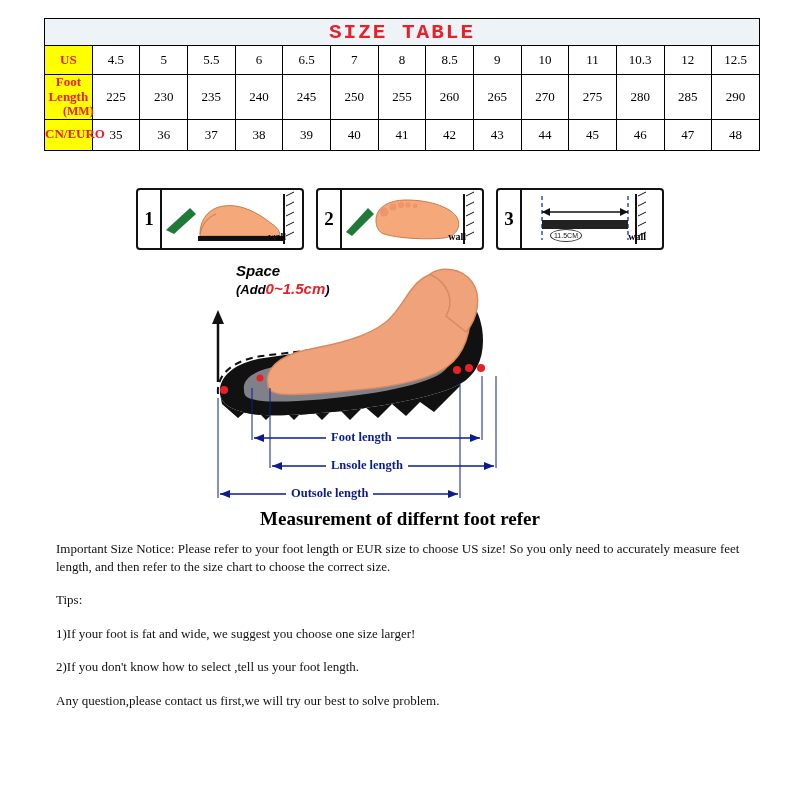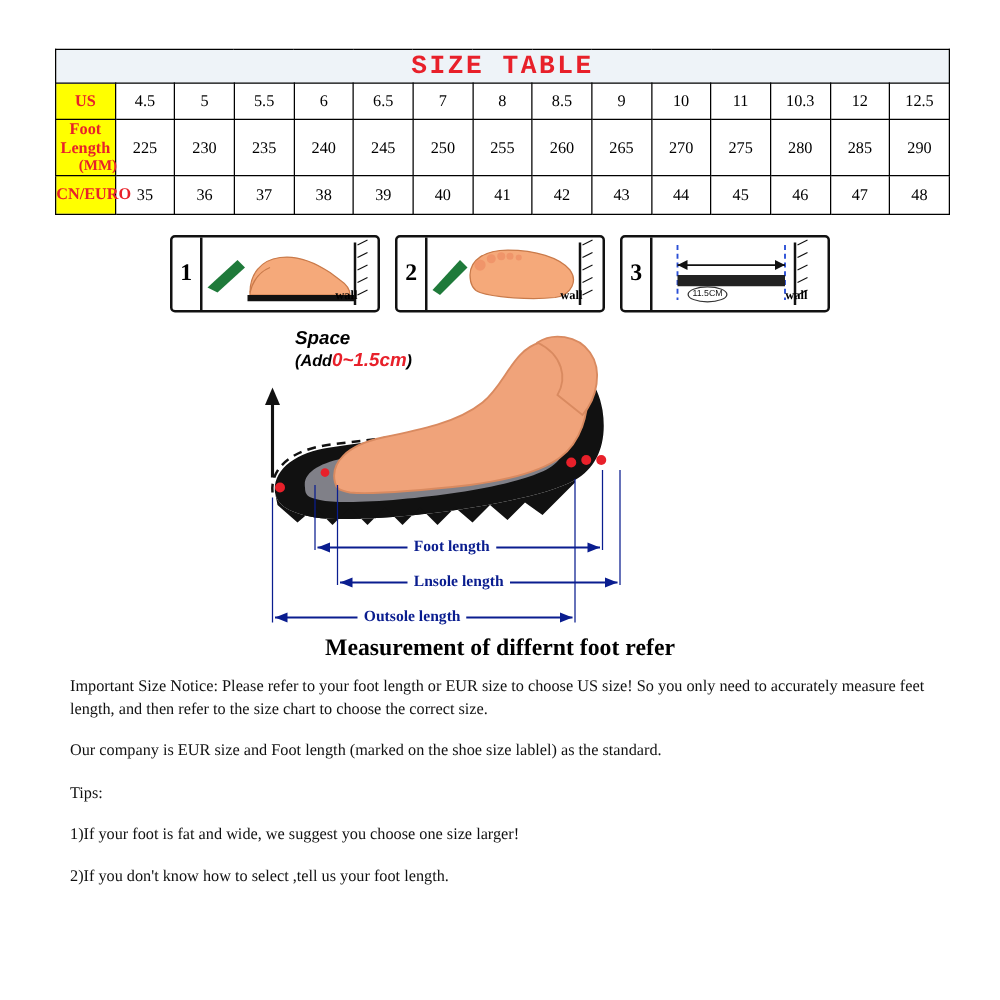--- a/index.html
+++ b/index.html
@@ -13,21 +13,21 @@
     font-family: "Liberation Sans", sans-serif;
     color: #000;
     overflow: hidden;
     position: relative;
   }
 
   
   .size-table-wrap {
     position: absolute;
     left: 44px;
-    top: 39px;
+    top: 18px;
     width: 576px;
   }
   table.size-table {
     border-collapse: collapse;
     width: 716px;
     table-layout: fixed;
   }
   table.size-table td {
     border: 1px solid #000;
     text-align: center;
@@ -381,17 +381,17 @@
 
   <div class="meas-label" style="left:166px; top:172px;">Foot length</div>
   <div class="meas-label" style="left:166px; top:200px;">Lnsole length</div>
   <div class="meas-label" style="left:126px; top:228px;">Outsole length</div>
 </div>
 
 <div class="caption">Measurement of differnt foot refer</div>
 
 <div class="notes">
   <p>Important Size Notice: Please refer to your foot length or EUR size to choose US size! So you only need to accurately measure feet length, and then refer to the size chart to choose the correct size.</p>
-  <p>Our company is EUR size and Foot length (marked on the shoe size lablel) as the standard.</p>
   <p>Tips:</p>
   <p>1)If your foot is fat and wide, we suggest you choose one size larger!</p>
   <p>2)If you don't know how to select ,tell us your foot length.</p>
+  <p>Any question,please contact us first,we will try our best to solve problem.</p>
 </div>
 
 </body></html>

